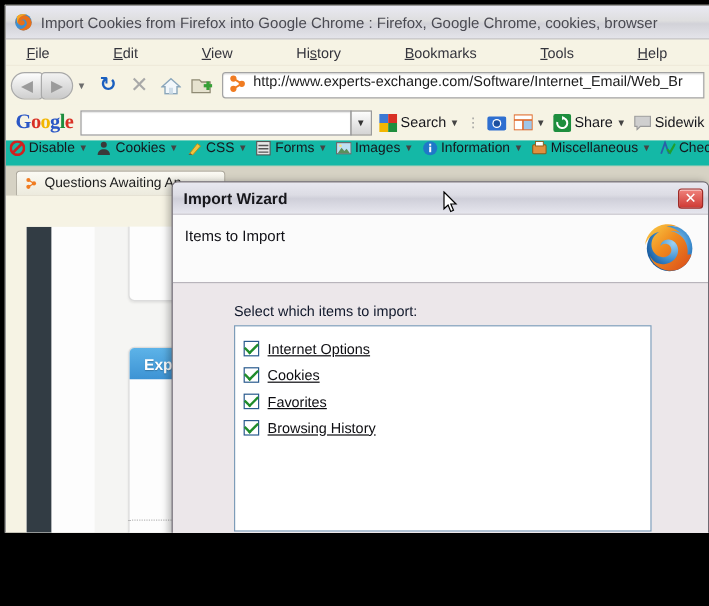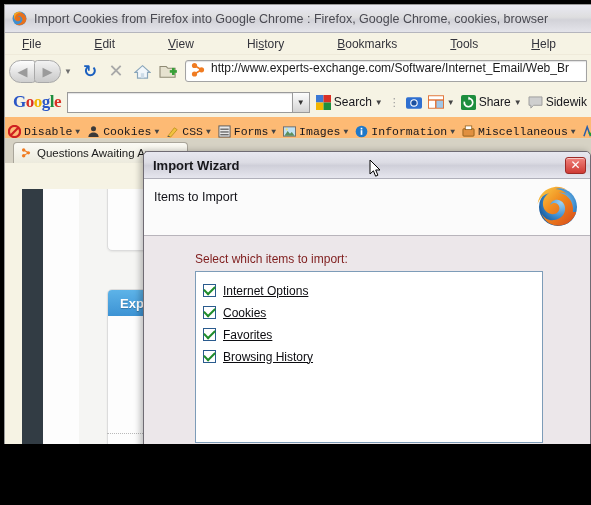--- a/index.html
+++ b/index.html
@@ -105,24 +105,23 @@
     background:linear-gradient(to bottom,#fdfdfd,#d4d4d4);
     border:1px solid #9a9a9a;display:flex;align-items:center;justify-content:center;
     box-sizing:border-box;font-size:8px;color:#333;
   }
   .gitem{display:flex;align-items:center;margin-left:6px;font-size:12px;color:#16161c;white-space:nowrap;}
   .gitem .lbl{margin-left:3px;}
   .caret{font-size:8px;color:#444;margin-left:3px;}
 
   
   #webdev-bar{
-    height:22px;background:#fdba74;display:flex;align-items:flex-end;
+    height:22px;background:#14b8a6;display:flex;align-items:flex-start;
     padding:0 3px;box-sizing:border-box;
     border-bottom:1px solid #dcd6c0;
-    font-family:Liberation Mono, monospace;
   }
   .wd{display:flex;align-items:center;margin-right:7px;font-size:11.5px;color:#16161c;white-space:nowrap;}
   .wd .lbl{margin-left:3px;}
   .wdicon{width:13px;height:13px;flex:0 0 13px;position:relative;}
 
   
   #tabstrip{
     height:24px;background:#d6d2c4;display:flex;align-items:flex-end;
     padding-left:8px;box-sizing:border-box;
   }
@@ -209,21 +208,21 @@
   }
   #dlg-head-title{
     position:absolute;left:10px;top:11px;
     font-size:12.5px;font-weight:normal;color:#111117;
   }
   #dlg-head-logo{position:absolute;right:9px;top:5px;width:46px;height:46px;}
   #dlg-body{
     position:absolute;left:0;right:0;top:85px;bottom:52px;
     background:#ece7ea;
   }
-  #dlg-prompt{position:absolute;left:51px;top:15px;font-size:12px;color:#7f1d1d;}
+  #dlg-prompt{position:absolute;left:51px;top:15px;font-size:12px;color:#0f172a;}
   #item-list{
     position:absolute;left:51px;top:34px;right:47px;bottom:13px;
     background:#fff;border:1px solid #7d9cb8;
     box-sizing:border-box;
     padding:8px 0 0 7px;
   }
   .item-row{display:flex;align-items:center;height:21px;margin-bottom:1px;}
   .cbox{
     width:13px;height:13px;flex:0 0 13px;margin-right:7px;
     border:1px solid #2a5b8e;background:#fff;

